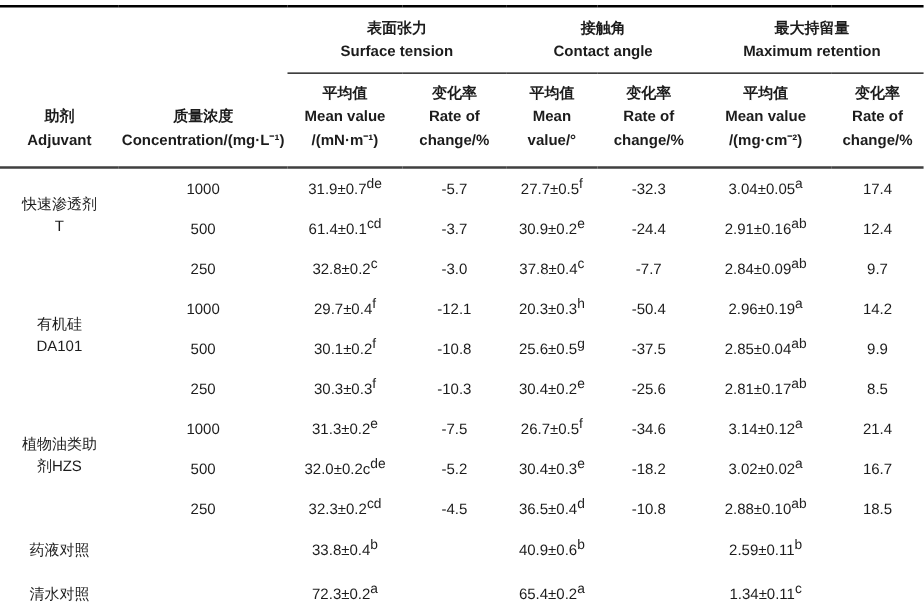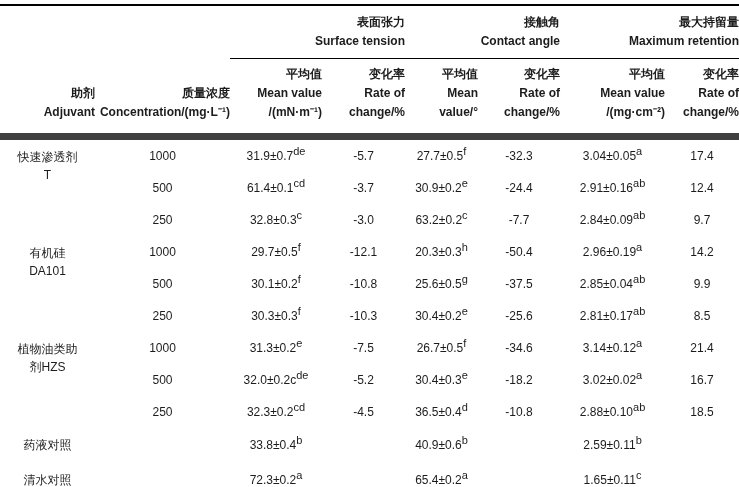--- a/index.html
+++ b/index.html
@@ -26,43 +26,43 @@
   col.c4 { width: 83px; }
   col.c5 { width: 73px; }
   col.c6 { width: 82px; }
   col.c7 { width: 105px; }
   col.c8 { width: 74px; }
 
   thead th {
     font-weight: bold;
     font-size: 12px;
     line-height: 19px;
-    text-align: right;
+    text-align: center;
     padding: 0;
   }
   tr.group-row th { height: 52px; vertical-align: middle; }
   tr.group-row th.grp { border-bottom: 1px solid #000; }
   tr.sub-row th {
     height: 63px;
     vertical-align: bottom;
     padding-bottom: 11px;
-    border-bottom: 7px solid #404040;
+    border-bottom: 2px solid #404040;
   }
   tbody td {
     font-size: 12px;
     line-height: 15px;
     height: 32px;
     text-align: center;
     vertical-align: middle;
     padding: 0;
   }
   tbody tr.ctrl td { height: 35px; }
   td.adj {
     vertical-align: top;
-    padding-top: 8px;
+    padding-top: 19px;
     line-height: 18px;
     margin-top: 24px;
   }
   sup {
     font-size: 11px;
     line-height: 0;
   }
 </style>
 </head>
 <body>
@@ -153,34 +153,34 @@
       <td>500</td>
       <td><span>61.4±0.1</span><sup>cd</sup></td>
       <td>-3.7</td>
       <td><span>30.9±0.2</span><sup>e</sup></td>
       <td>-24.4</td>
       <td><span>2.91±0.16</span><sup>ab</sup></td>
       <td>12.4</td>
     </tr>
     <tr>
       <td>250</td>
-      <td><span>32.8±0.3</span><sup>c</sup></td>
+      <td><span>32.8±0.2</span><sup>c</sup></td>
       <td>-3.0</td>
-      <td><span>63.2±0.2</span><sup>c</sup></td>
+      <td><span>37.8±0.4</span><sup>c</sup></td>
       <td>-7.7</td>
       <td><span>2.84±0.09</span><sup>ab</sup></td>
       <td>9.7</td>
     </tr>
     <tr>
       <td class="adj" rowspan="3">
         <div>有机硅</div>
         <div>DA101</div>
       </td>
       <td>1000</td>
-      <td><span>29.7±0.5</span><sup>f</sup></td>
+      <td><span>29.7±0.4</span><sup>f</sup></td>
       <td>-12.1</td>
       <td><span>20.3±0.3</span><sup>h</sup></td>
       <td>-50.4</td>
       <td><span>2.96±0.19</span><sup>a</sup></td>
       <td>14.2</td>
     </tr>
     <tr>
       <td>500</td>
       <td><span>30.1±0.2</span><sup>f</sup></td>
       <td>-10.8</td>
@@ -239,17 +239,17 @@
       <td><span>2.59±0.11</span><sup>b</sup></td>
       <td></td>
     </tr>
     <tr class="ctrl">
       <td>清水对照</td>
       <td></td>
       <td><span>72.3±0.2</span><sup>a</sup></td>
       <td></td>
       <td><span>65.4±0.2</span><sup>a</sup></td>
       <td></td>
-      <td><span>1.65±0.11</span><sup>c</sup></td>
+      <td><span>1.34±0.11</span><sup>c</sup></td>
       <td></td>
     </tr>
   </tbody>
 </table>
 
 </body></html>

